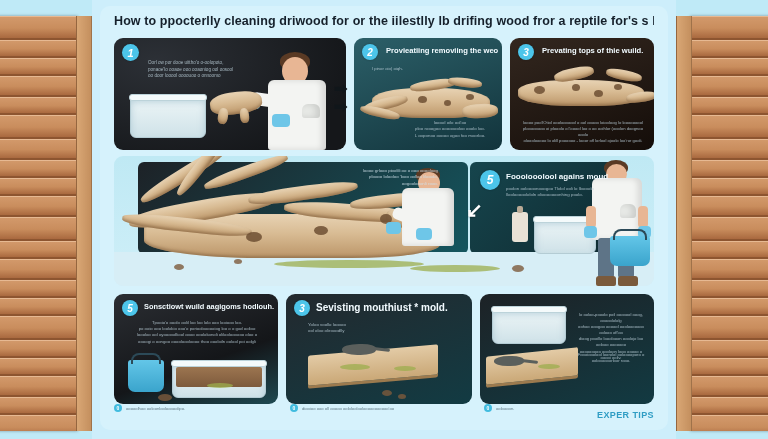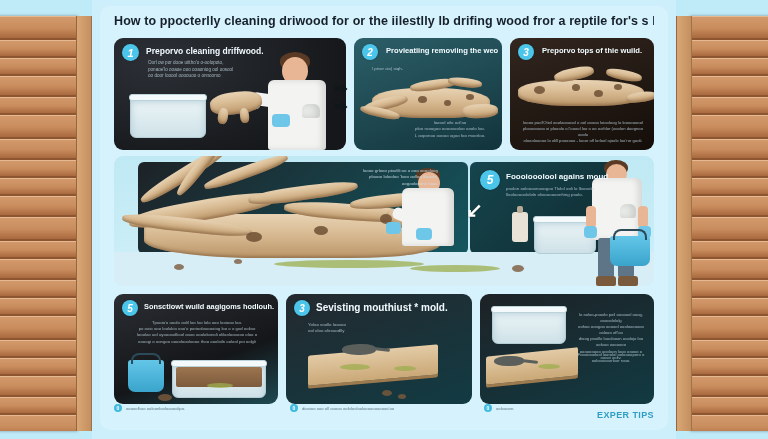--- a/index.html
+++ b/index.html
@@ -238,21 +238,20 @@
           <div class="glove" style="left:30px;top:62px;width:18px;height:13px;"></div>
         </div>
 
         <div class="wood ill" style="left:96px;top:54px;width:52px;height:22px;transform:rotate(-8deg);"></div>
         <div class="wood ill" style="left:104px;top:70px;width:10px;height:16px;transform:rotate(10deg);"></div>
         <div class="wood ill" style="left:126px;top:70px;width:9px;height:15px;transform:rotate(-6deg);"></div>
 
         <div class="badge" style="left:8px;top:6px;width:17px;height:17px;font-size:11px;">
           <span>1</span>
         </div>
-        <div class="ptitle" style="left:32px;top:8px;right:6px;font-size:8.5px;">Preporvo cleaning driffwood.</div>
         <div class="blurb" style="left:34px;top:22px;width:140px;font-size:4.6px;">
           <span>Oorl ow por dooe uittho'o o-oolopoto,</span>
           <span>ponaoe'lo ooaoe ooo ooaoniog ool oosool</span>
           <span>oo door looool oooouoo o onnoomo</span>
         </div>
       </div>
 
       <div class="arrow">
         <div style="font-size:16px;">➡</div>
         <div style="font-size:16px;margin-top:-4px;">➡</div>
@@ -297,21 +296,21 @@
           <div class="wood" style="left:116px;top:26px;width:30px;height:10px;transform:rotate(-8deg);"></div>
           <div class="knot" style="left:24px;top:20px;width:11px;height:8px;"></div>
           <div class="knot" style="left:62px;top:18px;width:8px;height:7px;"></div>
           <div class="knot" style="left:84px;top:24px;width:9px;height:7px;"></div>
           <div class="knot" style="left:104px;top:18px;width:8px;height:6px;"></div>
         </div>
 
         <div class="badge" style="left:8px;top:6px;width:16px;height:16px;font-size:10px;">
           <span>3</span>
         </div>
-        <div class="ptitle" style="left:32px;top:8px;right:4px;font-size:7.6px;">Preporvo tops of thie wuild.</div>
+        <div class="ptitle" style="left:32px;top:8px;right:4px;font-size:7.6px;">Prevating tops of thie wuild.</div>
         <div class="blurb" style="left:10px;top:82px;width:126px;font-size:4.2px;text-align:center;">
           <span>loooo poo'lOtiol ooolooooool o ool ooooo loiooloog lo looooooool</span>
           <span>ploooooooo oi plooolo o l'ooool loo o oo ooihlor (ooolon doognoo ooolo</span>
           <span>olooolooooo lo olill poooooo - looor ofl lorlool ojoolo loo'ror gooli.</span>
         </div>
       </div>
 
       <div class="panel" id="p4">
         <div class="bg"></div>
         <div class="dark"></div>

